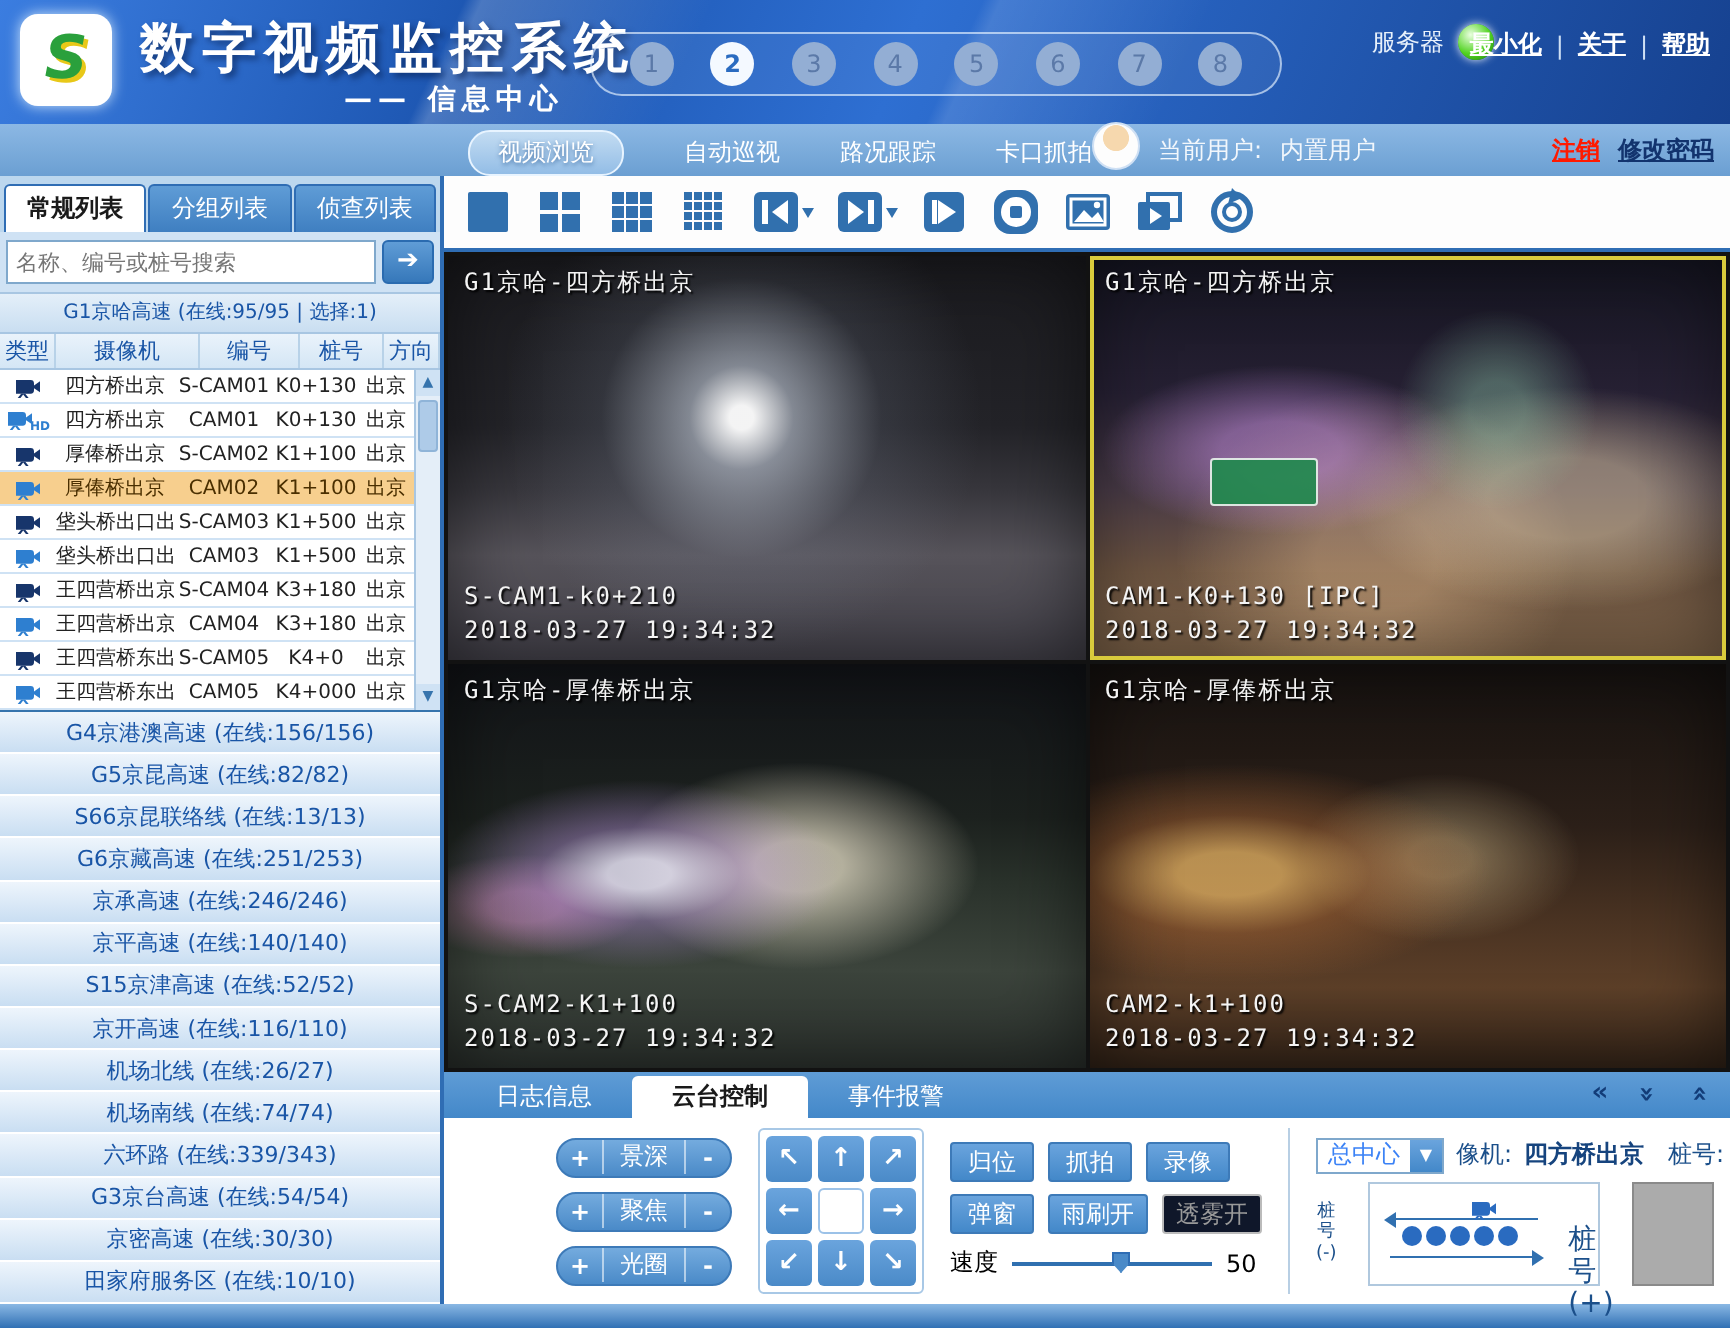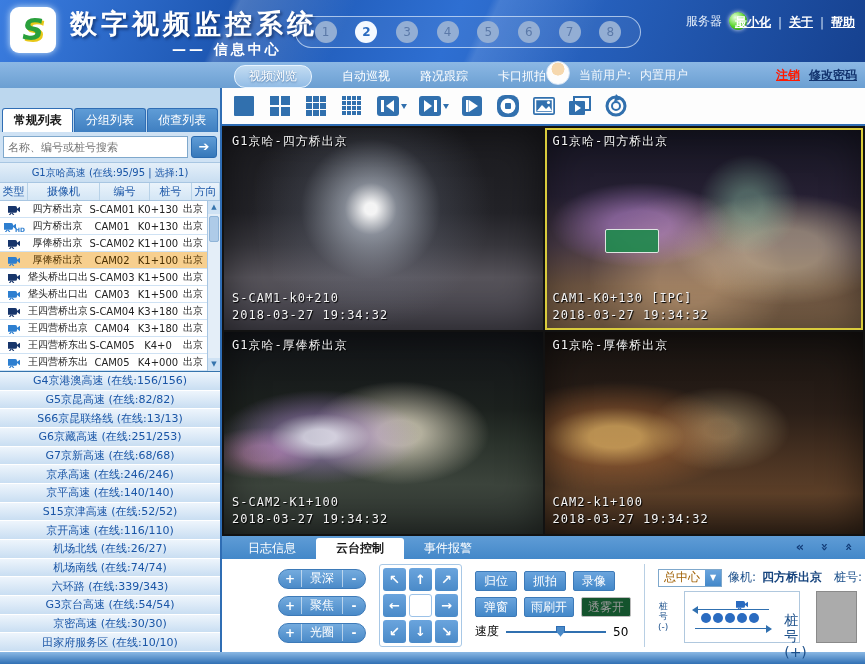--- a/index.html
+++ b/index.html
@@ -40,21 +40,21 @@
   .avatar{width:24px;height:24px;border-radius:50%;background:radial-gradient(circle at 50% 32%,#f6d8ae 34%,#fdfdfd 36%);
     border:1px solid #cfe0f4;position:relative;top:-2px;flex:none}
   .logout{color:#ff1a00;font-weight:bold;text-decoration:underline;cursor:pointer}
   .changepw{color:#12336e;font-weight:bold;text-decoration:underline;cursor:pointer}
 
   
   .main{flex:1;display:flex;min-height:0}
 
   
   .sidebar{width:222px;background:#bcd7ee;border-right:2px solid #2f6db4;display:flex;flex-direction:column;min-height:0}
-  .side-tabs{display:flex;padding:20px 2px 0;gap:1px}
+  .side-tabs{display:flex;padding:4px 2px 0;gap:1px}
   .side-tab{flex:1;height:24px;line-height:23px;text-align:center;font-size:12px;color:#fff;
     background:linear-gradient(#5f9cd6,#3f7fc1);border:1px solid #2f6db4;border-bottom:none;
     border-radius:3px 3px 0 0;cursor:pointer;white-space:nowrap;overflow:hidden}
   .side-tab.active{background:#fff;color:#1a1a1a;font-weight:bold}
   .search-row{display:flex;gap:3px;padding:4px 3px;background:#cfe2f4;border-bottom:1px solid #a8c6e2}
   .search-input{flex:1;height:22px;border:1px solid #7fa8cc;font-size:11px;padding:0 4px;font-family:inherit}
   .search-btn{width:26px;height:22px;background:linear-gradient(#5f9cd6,#3678ba);border:1px solid #2a6bb0;
     border-radius:3px;color:#fff;font-size:13px;line-height:20px;text-align:center;cursor:pointer}
   .group-selected{height:20px;line-height:20px;text-align:center;font-size:10px;color:#1955a6;
     background:linear-gradient(#e4eff9,#c9def1);border-bottom:1px solid #a8c6e2;white-space:nowrap;overflow:hidden}
@@ -128,30 +128,30 @@
   .pill .pl{flex:1;text-align:center;border-left:1px solid rgba(255,255,255,.55);border-right:1px solid rgba(255,255,255,.55);white-space:nowrap}
   .dpad{display:grid;grid-template-columns:repeat(3,23px);grid-template-rows:repeat(3,23px);gap:3px;
     background:#fff;border:1px solid #a8c8e6;padding:3px;border-radius:3px}
   .dk{background:linear-gradient(#6aa4dd,#4a8ac8);border-radius:3px;color:#fff;display:flex;align-items:center;
     justify-content:center;font-size:13px;font-weight:bold;cursor:pointer}
   .dk.center{background:#fff;border:1px solid #9cc2e8;cursor:default}
   .btncol{display:flex;flex-direction:column;gap:6px}
   .btnrow{display:flex;gap:7px;align-items:center}
   .pbtn{min-width:42px;height:20px;padding:0 6px;background:linear-gradient(#6aa4dd,#4388c9);border:1px solid #3d7ab8;
     border-radius:2px;color:#fff;font-size:12px;line-height:18px;text-align:center;cursor:pointer;white-space:nowrap}
-  .pbtn.disabled{background:#14532d;color:#999;border-color:#bbb;cursor:default}
+  .pbtn.disabled{background:#0f172a;color:#999;border-color:#bbb;cursor:default}
   .speed{display:flex;align-items:center;gap:7px;font-size:12px;color:#000000}
   .track{position:relative;width:100px;height:2px;background:#3070b0;cursor:pointer}
   .thumb{position:absolute;left:50%;top:-5px;width:9px;height:11px;background:#4a8ac8;border:1px solid #2f6db4;
     clip-path:polygon(0 0,100% 0,100% 55%,50% 100%,0 55%)}
   .vdiv{width:1px;background:#b8cfe4;align-self:stretch}
   .selector{display:flex;flex-direction:column;gap:4px;flex:1;min-width:0}
   .sel-row{display:flex;align-items:center;gap:6px;font-size:12px;color:#1b4f8a;white-space:nowrap}
   .dropdown{display:flex;align-items:center;border:1px solid #7fa8cc;height:18px;background:#fff}
-  .dd-text{padding:17px 5px;font-size:12px;color:#a16207;min-width:42px}
+  .dd-text{padding:17px 5px;font-size:12px;color:#3b82f6;min-width:42px}
   .dd-btn{width:16px;height:16px;background:linear-gradient(#6aa4dd,#4388c9);color:#fff;font-size:8px;
     display:flex;align-items:center;justify-content:center;cursor:pointer}
   .sel-val{color:#16447e;font-weight:bold}
   .axisrow{display:flex;align-items:center;gap:16px}
   .axis-lab{width:14px;font-size:9px;color:#1b4f8a;line-height:1.15;text-align:center;word-break:break-all}
   .axis{position:relative;width:178px;height:52px;border:1px solid #b0c8de;background:#fff}
   .line-top{position:absolute;left:10px;right:30px;top:17px;height:1px;background:#3070b0}
   .line-top::before{content:"";position:absolute;left:-7px;top:-3px;border:4px solid transparent;border-right:6px solid #3070b0}
   .line-bot{position:absolute;left:10px;right:30px;bottom:13px;height:1px;background:#3070b0}
   .line-bot::after{content:"";position:absolute;right:-7px;top:-3px;border:4px solid transparent;border-left:6px solid #3070b0}
@@ -347,21 +347,20 @@
           <span class="scr-thumb"></span>
           <span class="scr-btn scr-dn">▼</span>
         </div>
       </div>
 
       <div class="groups">
         <div class="group-row">G4京港澳高速 (在线:156/156)</div>
         <div class="group-row">G5京昆高速 (在线:82/82)</div>
         <div class="group-row">S66京昆联络线 (在线:13/13)</div>
         <div class="group-row">G6京藏高速 (在线:251/253)</div>
-        <div class="group-row">G7京新高速 (在线:68/68)</div>
         <div class="group-row">京承高速 (在线:246/246)</div>
         <div class="group-row">京平高速 (在线:140/140)</div>
         <div class="group-row">S15京津高速 (在线:52/52)</div>
         <div class="group-row">京开高速 (在线:116/110)</div>
         <div class="group-row">机场北线 (在线:26/27)</div>
         <div class="group-row">机场南线 (在线:74/74)</div>
         <div class="group-row">六环路 (在线:339/343)</div>
         <div class="group-row">G3京台高速 (在线:54/54)</div>
         <div class="group-row">京密高速 (在线:30/30)</div>
         <div class="group-row">田家府服务区 (在线:10/10)</div>

